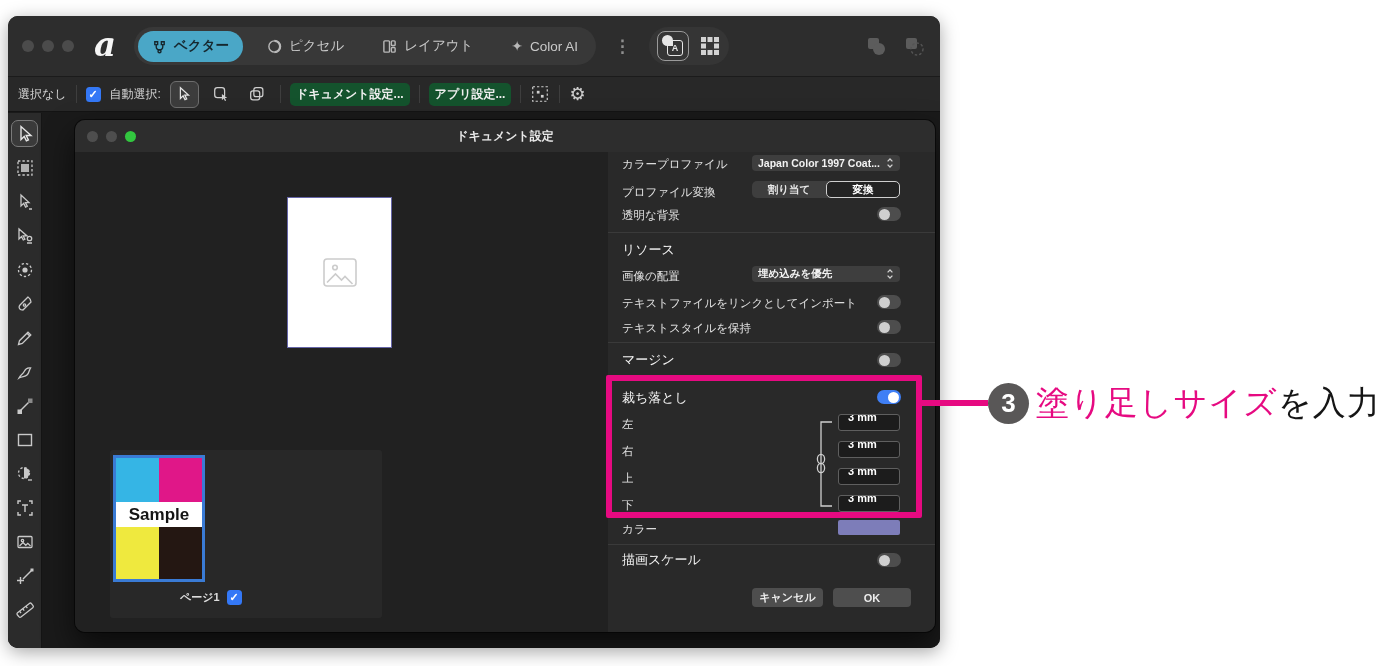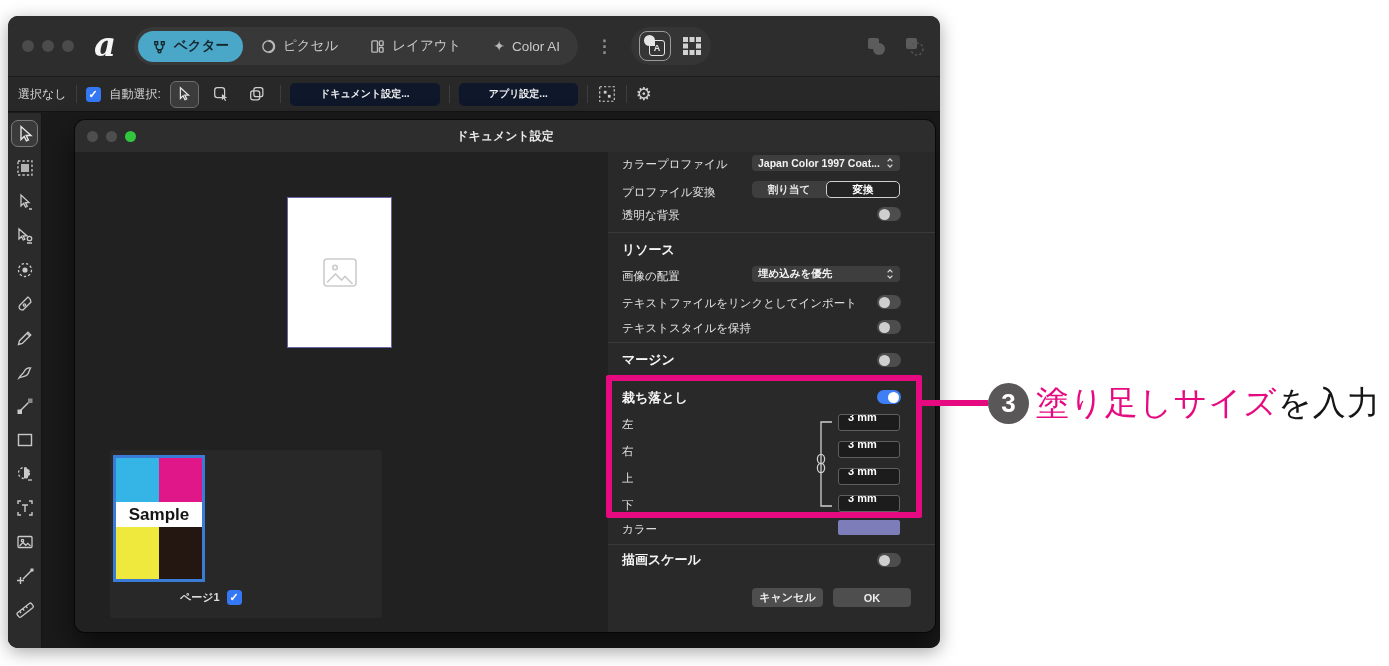--- a/index.html
+++ b/index.html
@@ -21,21 +21,21 @@
     display:flex;align-items:center;padding:0 14px;box-sizing:border-box;gap:8px;
   }
   .traffic{display:flex;gap:8px;margin-right:8px}
   .traffic i{width:12px;height:12px;border-radius:50%;background:#4b4b4b;display:block}
   .affinity-logo{
     color:#f5f5f5;font-family:"DejaVu Serif",serif;font-style:italic;font-weight:bold;
     font-size:34px;line-height:34px;margin:0 10px 4px 4px;
   }
   .personas{
     display:flex;align-items:center;background:#383838;border-radius:19px;height:38px;
-    padding:0 4px;gap:4px;text-align:center;
+    padding:0 4px;gap:10px;text-align:center;
   }
   .persona-tab{
     display:flex;align-items:center;gap:7px;height:31px;padding:0 14px;border-radius:16px;
     color:#c9c9c9;font-size:13.5px;white-space:nowrap;cursor:default;
   }
   .persona-tab .picon{color:#b8b8b8;font-size:14px;line-height:14px}
   .persona-tab.selected{background:#4aa7c7;color:#16272e;font-weight:bold}
   .persona-tab.selected .picon{color:#16272e}
   .kebab{color:#8f8f8f;font-size:17px;letter-spacing:0;margin:0 10px;font-weight:bold}
   .persona-switch{
@@ -63,22 +63,22 @@
   .checkbox{
     width:15px;height:15px;border-radius:3.5px;background:#3478f6;position:relative;flex:0 0 auto;
   }
   .checkbox::after{
     content:"✓";position:absolute;left:0;top:0;right:0;bottom:0;color:#fff;font-size:11px;
     font-weight:bold;display:flex;align-items:center;justify-content:center;
   }
   .tb-toolbtn{width:27px;height:25px;border-radius:6px;display:flex;align-items:center;justify-content:center}
   .tb-toolbtn.selected{background:#3c3c3c;border:1px solid #6e6e6e}
   .tb-btn{
-    background:#0f172a;border-radius:5px;height:23px;display:flex;align-items:center;
-    padding:0 30px;font-size:10px;color:#f0f0f0;font-weight:bold;white-space:nowrap;
+    background:#14532d;border-radius:5px;height:23px;display:flex;align-items:center;
+    padding:0 6px;font-size:12px;color:#f0f0f0;font-weight:bold;white-space:nowrap;
   }
   .gear{color:#cfcfcf;font-size:18px;line-height:18px}
   
   .main{position:absolute;left:0;top:97px;right:0;bottom:0;background:#1a1a1a}
   .tools{
     position:absolute;left:0;top:0;bottom:0;width:33px;background:#2b2b2b;
     border-right:1px solid #151515;display:flex;flex-direction:column;align-items:center;
     padding-top:7px;gap:7px;overflow:hidden;
   }
   .tool{width:27px;height:27px;border-radius:7px;display:flex;align-items:center;justify-content:center;flex:0 0 auto}
@@ -126,21 +126,21 @@
   .quad.m{right:0;top:0;background:#e01788}
   .quad.y{left:0;bottom:0;background:#efe93e}
   .quad.k{right:0;bottom:0;background:#241712}
   .sample-band{
     position:absolute;left:0;top:44px;width:100%;height:25px;background:#ffffff;
     display:flex;align-items:center;justify-content:center;color:#151515;font-weight:bold;font-size:17px;
   }
   .page-label-row{position:absolute;left:70px;top:140px;display:flex;align-items:center;gap:7px;color:#dcdcdc;font-size:11px;font-weight:bold}
   
   .r-label{position:absolute;left:14px;font-size:11.5px;color:#e2e2e2;line-height:14px;white-space:nowrap}
-  .r-header{position:absolute;left:14px;font-size:13px;color:#f5f5f5;font-weight:bold;line-height:15px}
+  .r-header{position:absolute;left:14px;font-size:13px;color:#f5f5f5;font-weight:normal;line-height:15px}
   .divider{position:absolute;left:0;right:0;height:1px;background:#3a3a3a}
   .dropdown{
     position:absolute;left:144px;width:148px;height:16px;background:#3e3e3e;border-radius:4px;
     display:flex;align-items:center;padding:0 6px;box-sizing:border-box;color:#f2f2f2;font-size:10.5px;
     font-weight:bold;white-space:nowrap;overflow:hidden;
   }
   .dropdown .dd-val{flex:1;overflow:hidden;text-overflow:ellipsis}
   .segmented{position:absolute;left:144px;width:148px;height:17px;background:#3e3e3e;border-radius:5px}
   .seg-opt{position:absolute;top:0;width:74px;height:17px;display:flex;align-items:center;justify-content:center;font-size:10.5px;color:#e8e8e8;font-weight:bold;box-sizing:border-box}
   .seg-opt.sel{left:74px;background:#232323;border:1px solid #cfcfcf;border-radius:5px;color:#fff}

